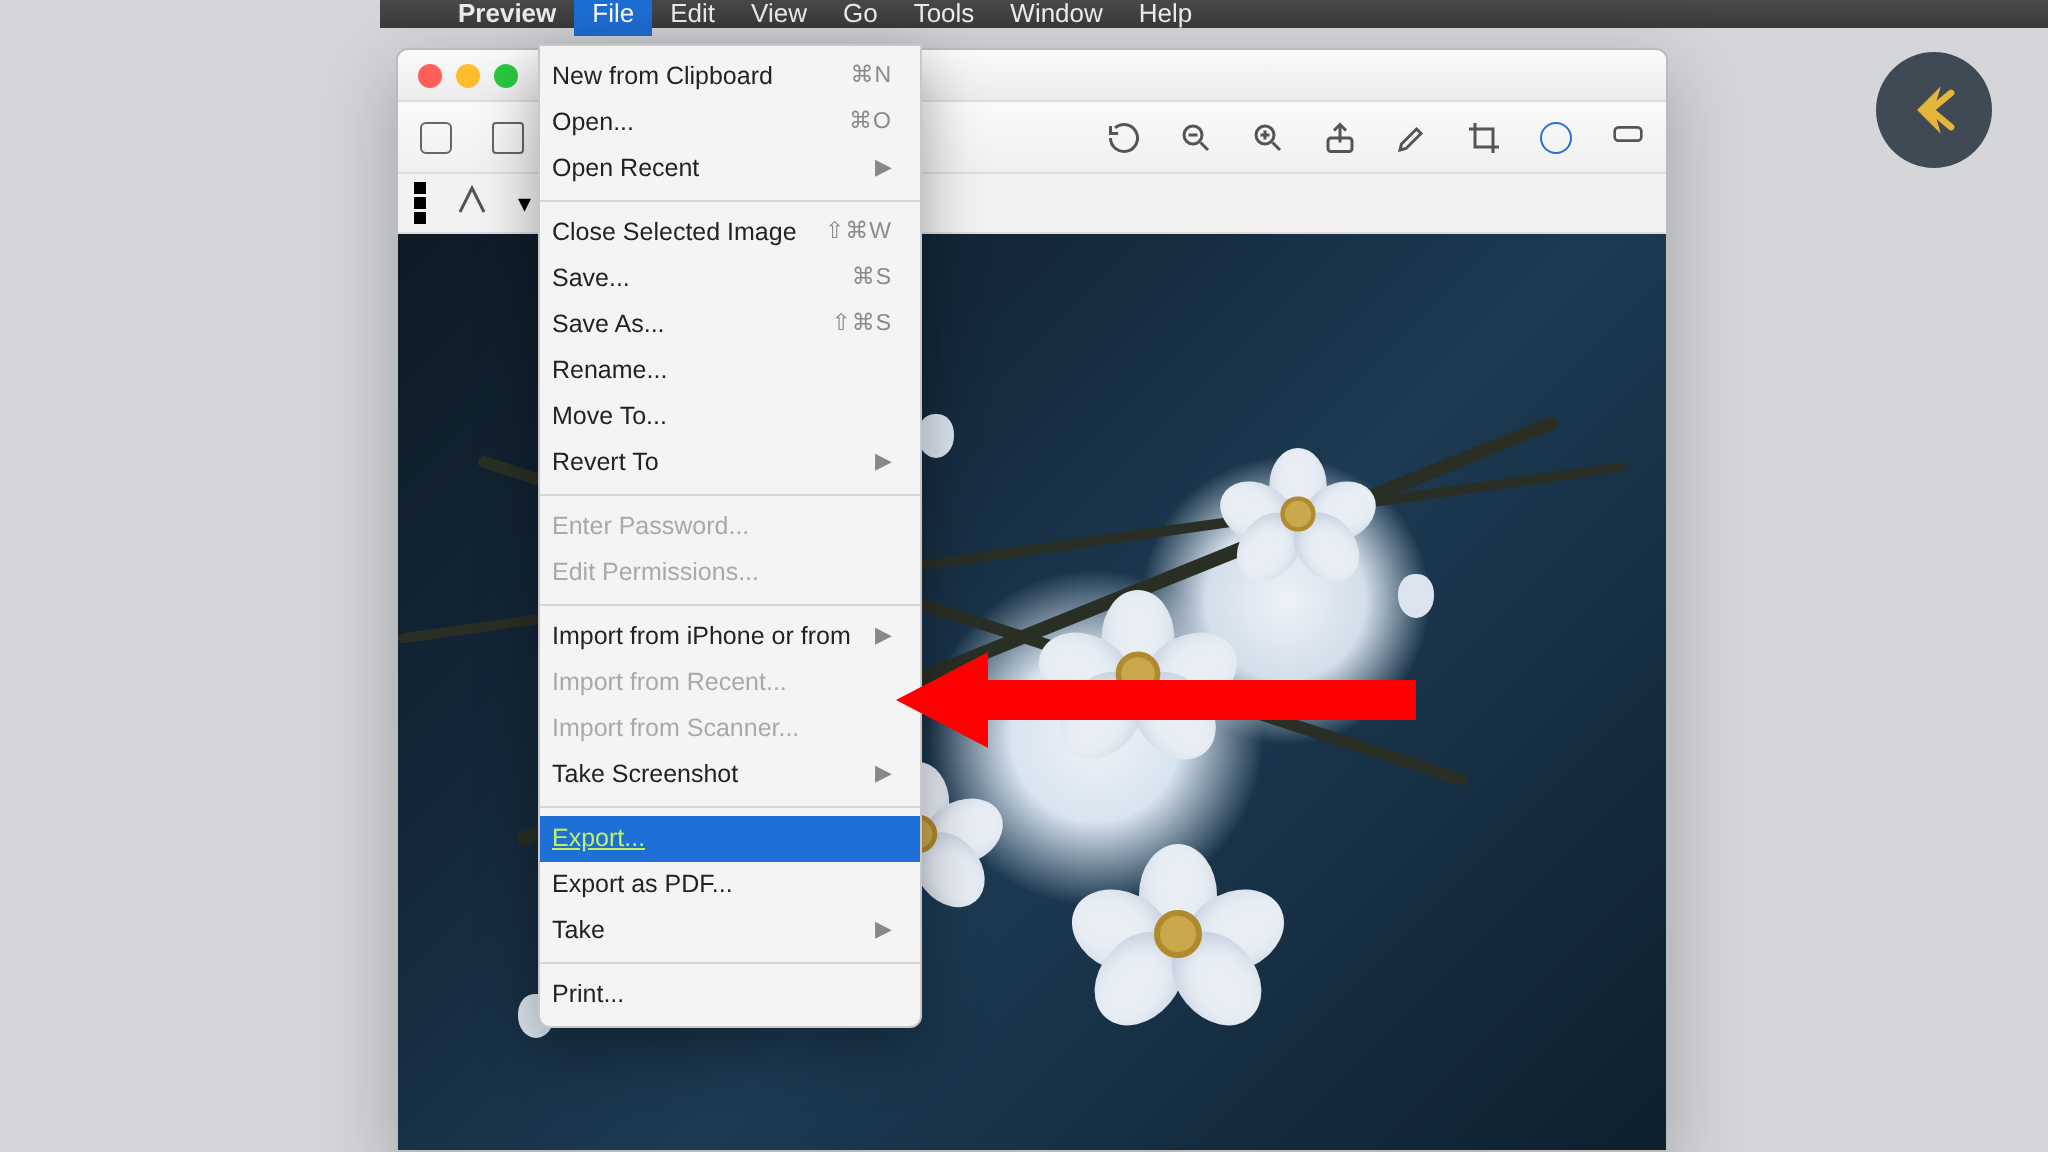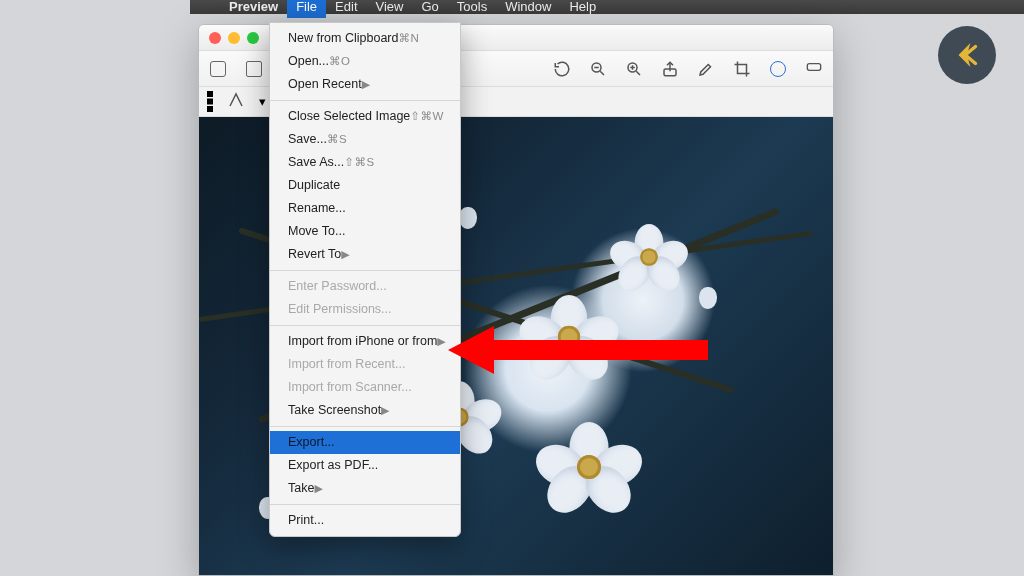--- a/index.html
+++ b/index.html
@@ -113,29 +113,29 @@
     width: 192px;
     background:#f4f4f4;
     border:1px solid #c8c8c8;
     border-radius:0 0 6px 6px;
     box-shadow: 0 10px 30px rgba(0,0,0,0.35);
     padding: 4px 0;
     font-size: 12.5px;
     color:#222;
   }
   .dropdown .mi {
-    display:flex; align-items:center; justify-content:flex-start;
-    padding: 3px 14px 3px 18px;
+    display:flex; align-items:center; justify-content:space-between;
+    padding: 3px 14px 3px 6px;
     line-height: 17px;
     cursor: default;
   }
   .dropdown .mi .sc { color:#8a8a8a; font-size:11.5px; letter-spacing:0.5px;}
   .dropdown .mi .sub { color:#888; font-size:11px;}
   .dropdown .mi.disabled { color:#a9a9a9; }
-  .dropdown .mi.highlight { background:#1e6fd6; color:#0f172a; }
+  .dropdown .mi.highlight { background:#1e6fd6; color:#bef264;text-decoration:underline; }
   .dropdown .sep { height:1px; background:#d6d6d6; margin:4px 0; }
   
   .arrow {
     position:absolute;
     top: 320px; left: 448px;
     width: 260px; height: 60px;
     pointer-events:none;
   }
   
   .badge {
@@ -307,23 +307,20 @@
     </div>
     <div class="mi">
       <span>Save...</span>
       <span class="sc">⌘S</span>
     </div>
     <div class="mi">
       <span>Save As...</span>
       <span class="sc">⇧⌘S</span>
     </div>
     <div class="mi">
-      <span>Duplicate</span>
-    </div>
-    <div class="mi">
       <span>Rename...</span>
     </div>
     <div class="mi">
       <span>Move To...</span>
     </div>
     <div class="mi">
       <span>Revert To</span>
       <span class="sub">▶</span>
     </div>
     <div class="sep"></div>

